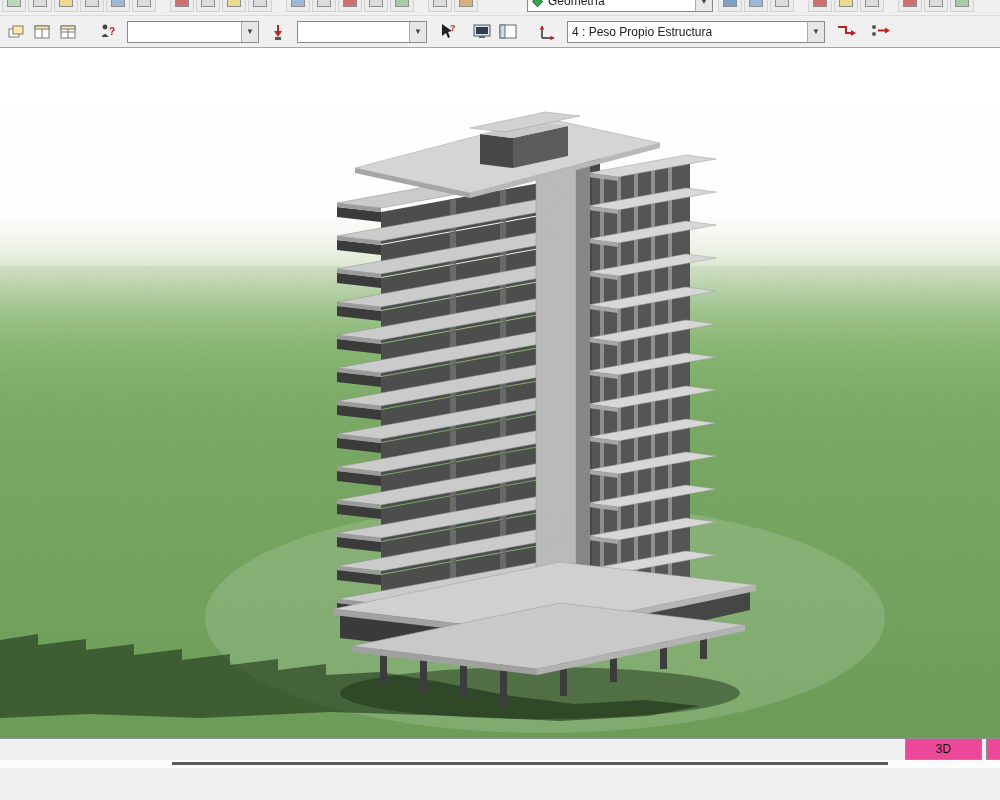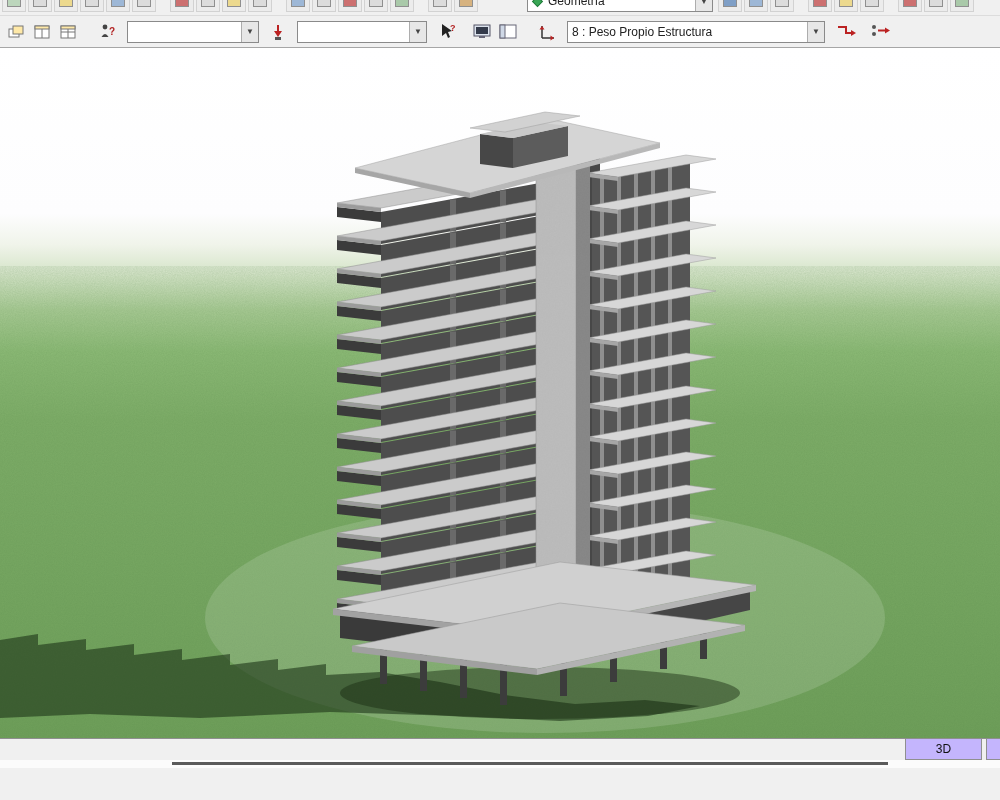--- a/index.html
+++ b/index.html
@@ -28,21 +28,21 @@
   .combo .ic{flex:0 0 auto;display:flex;align-items:center;padding-left:2px}
   .combo .val{flex:1;padding:2px 4px;white-space:nowrap;overflow:hidden}
   .combo .arr{width:17px;align-self:stretch;background:#e7e7e7;border-left:1px solid #adadad;
     display:flex;align-items:center;justify-content:center;font-size:8px;color:#444}
 
   
   .viewport{display:block}
 
   
   .tabstrip{position:relative;height:22px;background:#f0f0f0;border-top:1px solid #8f8f8f;overflow:hidden}
-  .tab{position:absolute;top:0;height:21px;background:#c4b5fd;border:1px solid #8f8f8f;border-top:none;
+  .tab{position:absolute;top:0;height:21px;background:#ec4899;border:1px solid #8f8f8f;border-top:none;
     display:flex;align-items:center;justify-content:center;font-size:12px;color:#111}
   .tab.t1{left:905px;width:77px}
   .tab.t2{left:986px;width:40px}
 
   
   .splitter{position:relative;height:8px;background:#fbfbfb}
   .splitter .thumb{position:absolute;left:172px;top:2px;width:716px;height:3px;background:#5a5a5a}
 
   
   .statusbar{position:relative;height:35px;background:#f1f1f1;border-top:1px solid #c6c6c6;overflow:hidden}
@@ -225,21 +225,21 @@
     <div class="gap14"></div>
     <div class="tb">
       <svg width="20" height="20">
           <path d="M4,16 L4,4 M4,16 L16,16" stroke="#333" stroke-width="1.5" fill="none"></path>
           <path d="M4,4 l-2.5,3.5 h5 Z" fill="#bb2222"></path>
           <path d="M16,16 l-3.5,-2.5 v5 Z" fill="#bb2222"></path>
         </svg>
     </div>
     <div class="gap6"></div>
     <div class="combo" style="width:258px">
-      <span class="val">8 : Peso Propio Estructura</span>
+      <span class="val">4 : Peso Propio Estructura</span>
       <span class="arr">▼</span>
     </div>
     <div class="gap8"></div>
     <div class="tb">
       <svg width="22" height="20">
           <path d="M3,5 h8 v6 h5" stroke="#bb2222" stroke-width="2" fill="none"></path>
           <path d="M16,8 l5,3 -5,3 Z" fill="#bb2222"></path>
         </svg>
     </div>
     <div class="gap8"></div>

